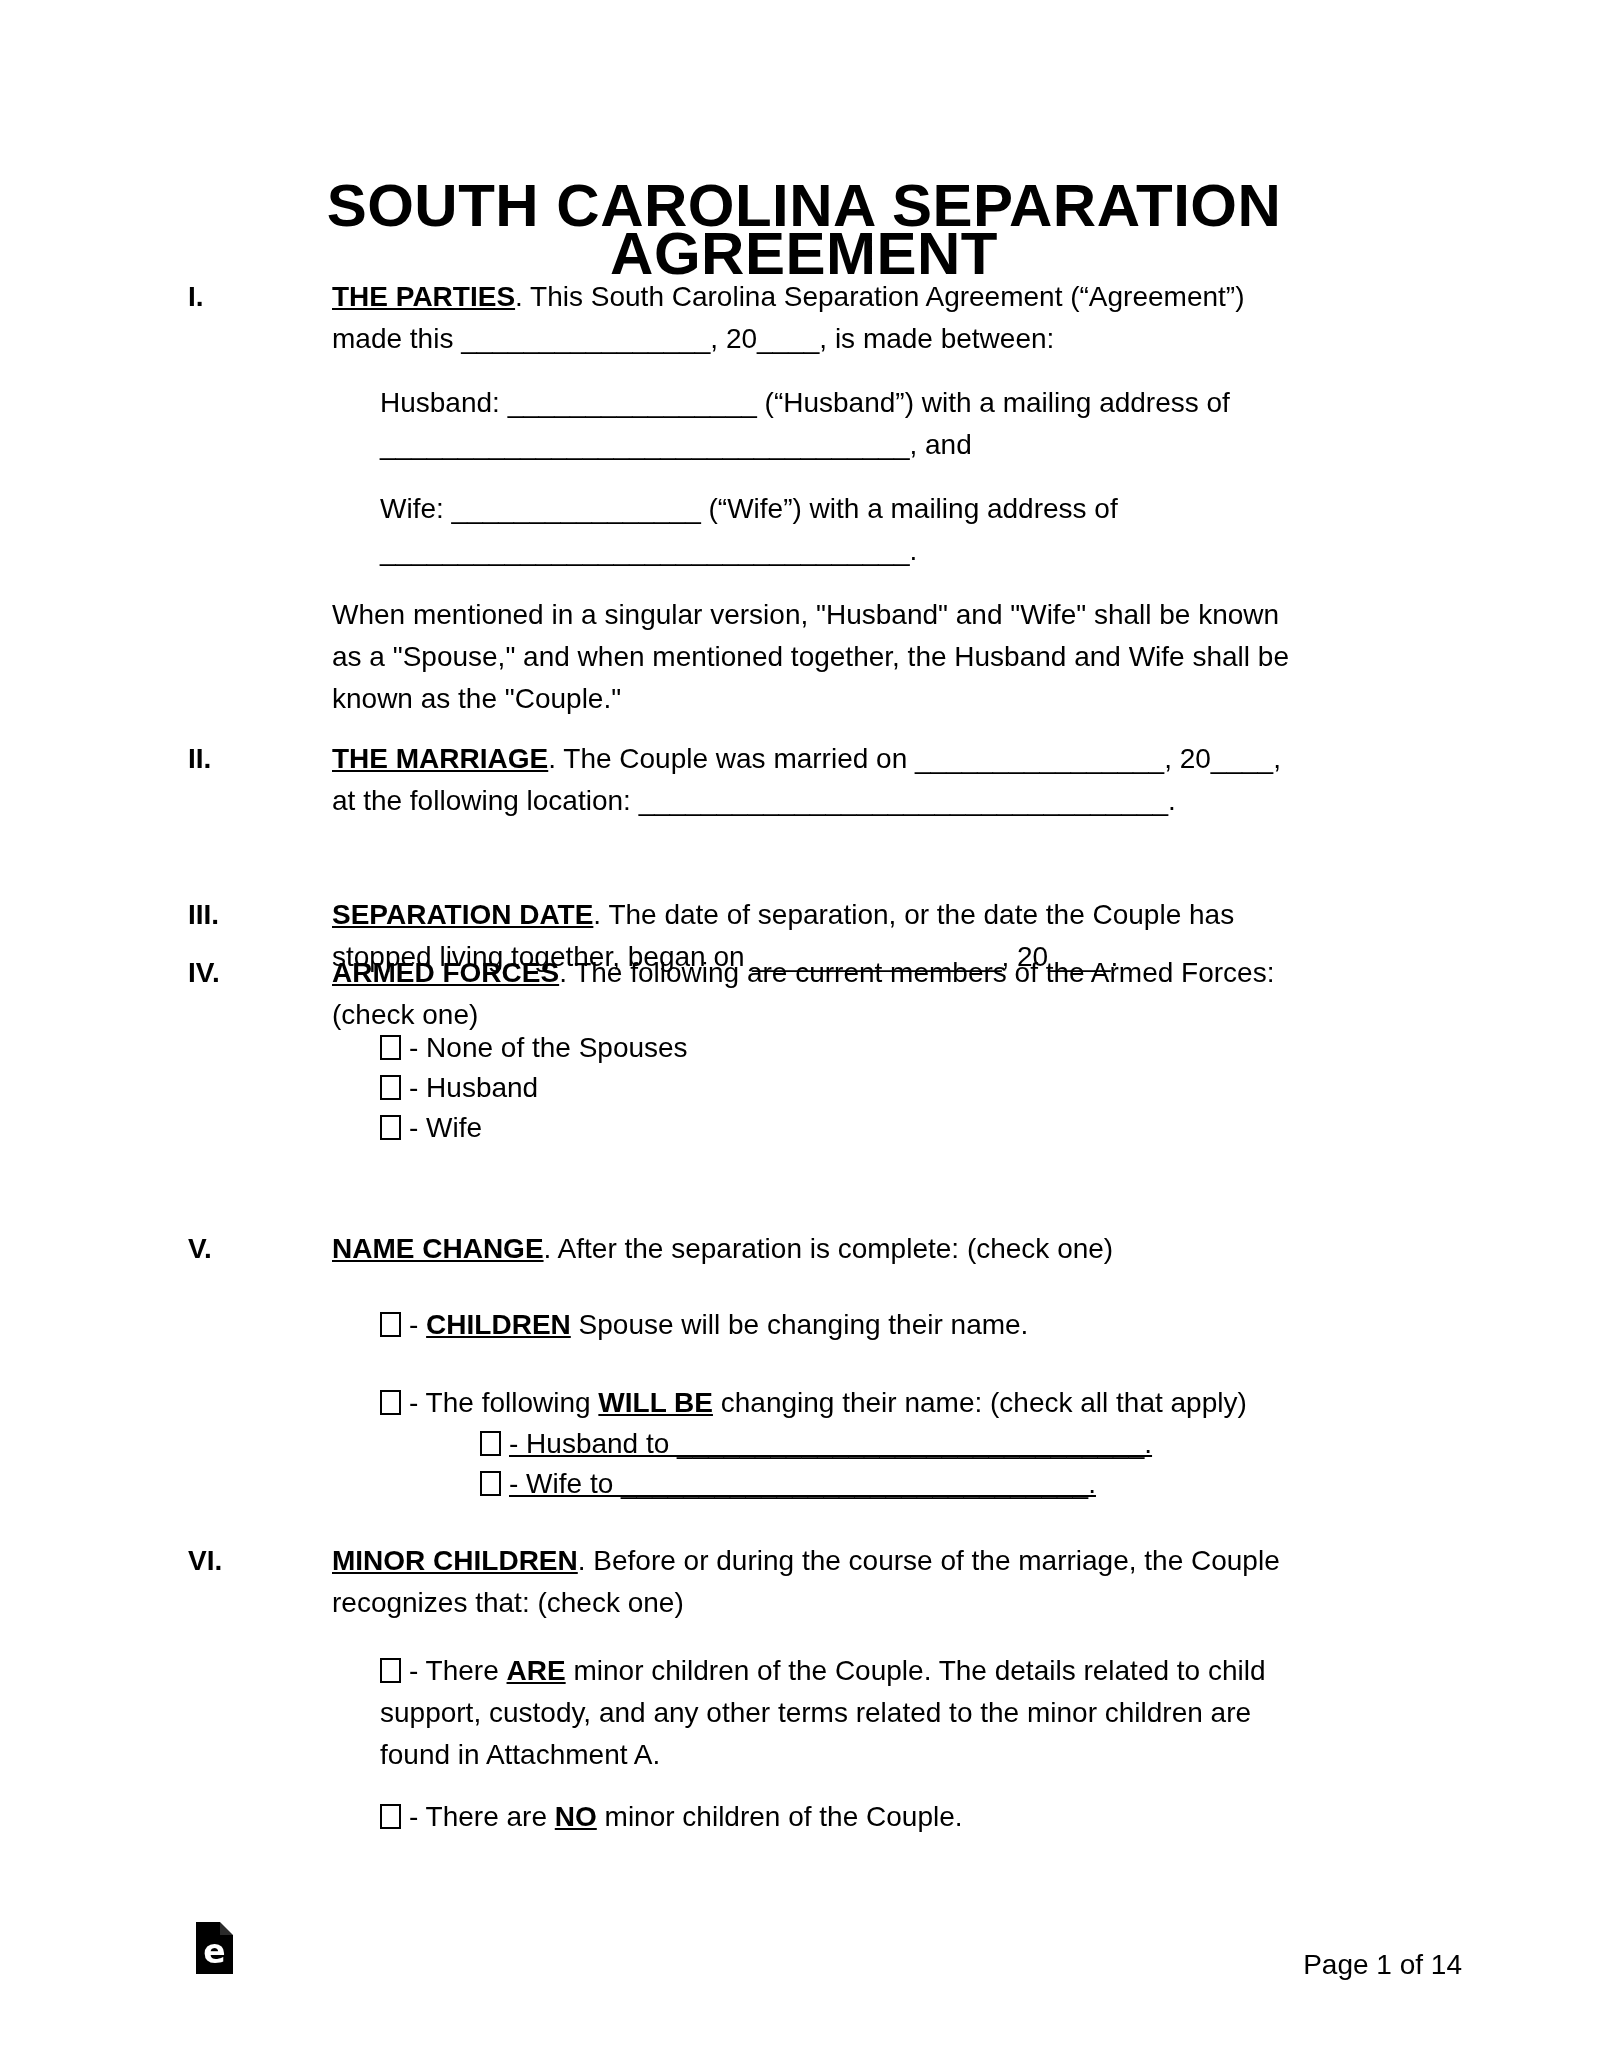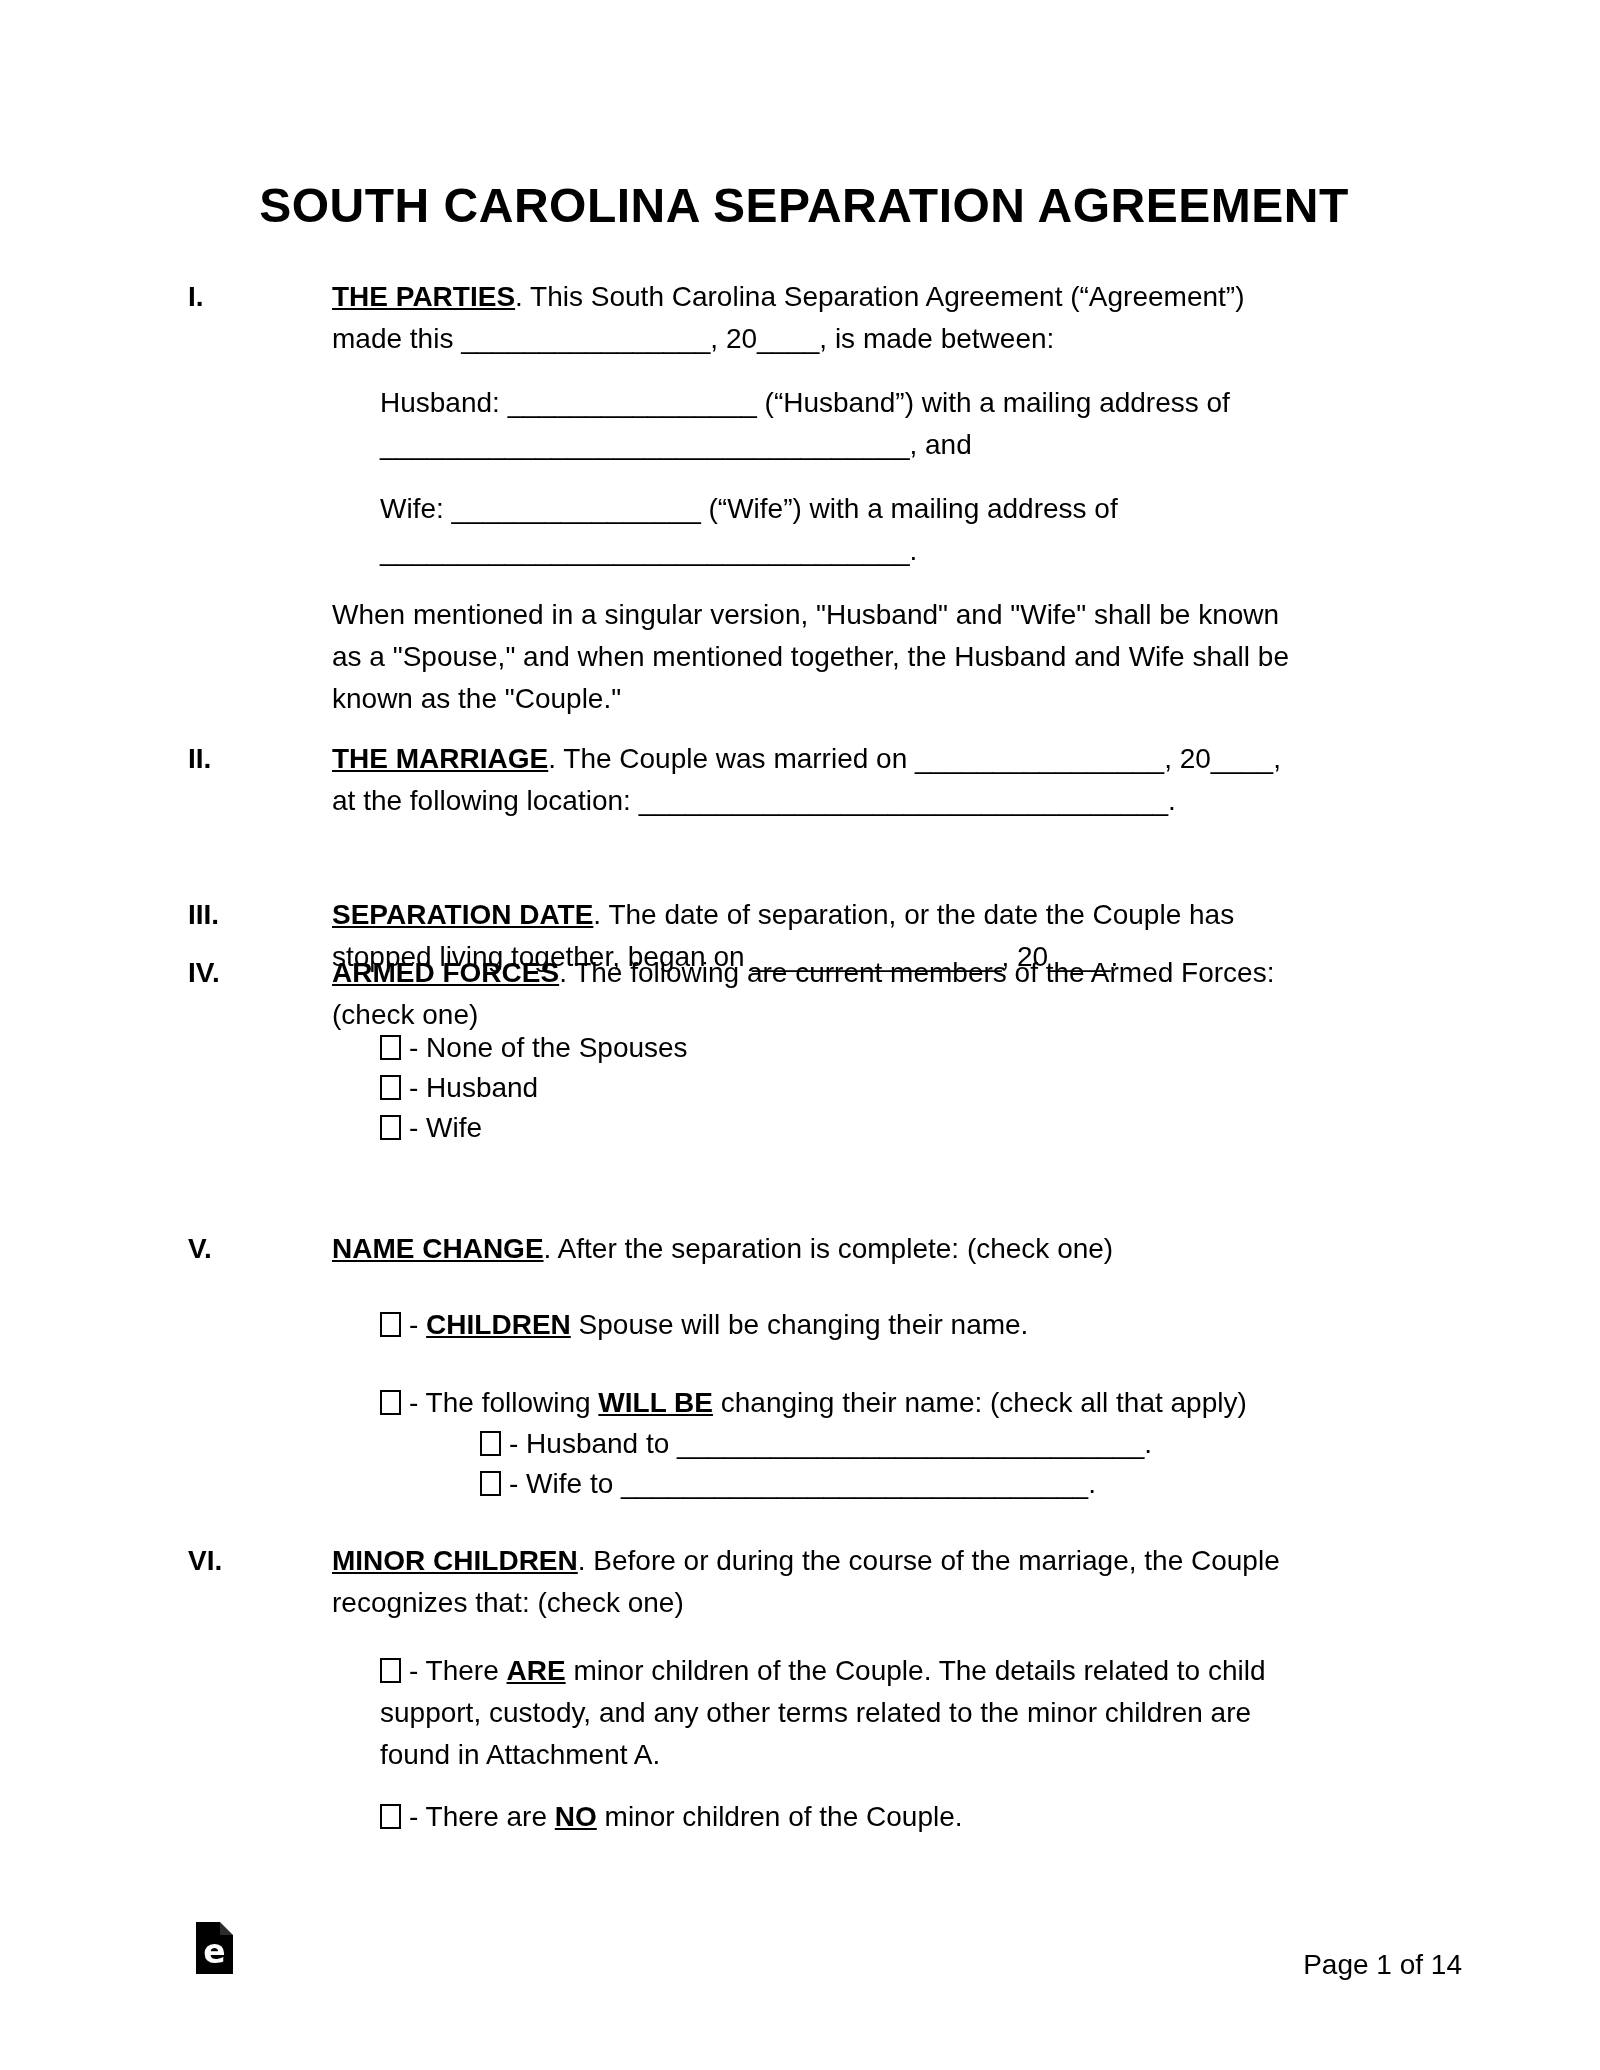--- a/index.html
+++ b/index.html
@@ -8,28 +8,28 @@
     width:1600px;height:2070px;
     background:#ffffff;
     color:#000;
     font-family:"Liberation Sans","DejaVu Sans",sans-serif;
     font-size:28px;
     overflow:hidden;
   }
   .title{
     position:absolute;top:182px;left:188px;width:1232px;
     margin:0;text-align:center;
-    font-size:48px;font-weight:bold;line-height:48px;letter-spacing:0.5px;
+    font-size:60px;font-weight:bold;line-height:48px;letter-spacing:0.5px;
   }
   .sec{position:absolute;left:188px;width:1232px;line-height:42px;}
   .sec .num{position:absolute;left:0;top:0;font-weight:bold;}
   .sec .sbody{display:block;margin-left:144px;width:1090px;}
   .note{position:absolute;left:332px;width:1090px;line-height:42px;}
   .ind{position:absolute;left:380px;width:1042px;line-height:42px;}
-  .ind2{position:absolute;left:480px;width:942px;}
+  .ind2{position:absolute;left:480px;width:942px;text-decoration:underline;}
   .opt{height:40px;line-height:40px;}
   .pre{white-space:pre-wrap;}
   .b{font-weight:bold;text-decoration:underline;}
   .ul{}
   .cb{
     display:inline-block;width:17px;height:21px;
     border:2px solid #000;background:#fff;
     vertical-align:-3px;margin-right:8px;
   }
   .logo{position:absolute;left:196px;top:1922px;width:37px;height:52px;background:#000;}

